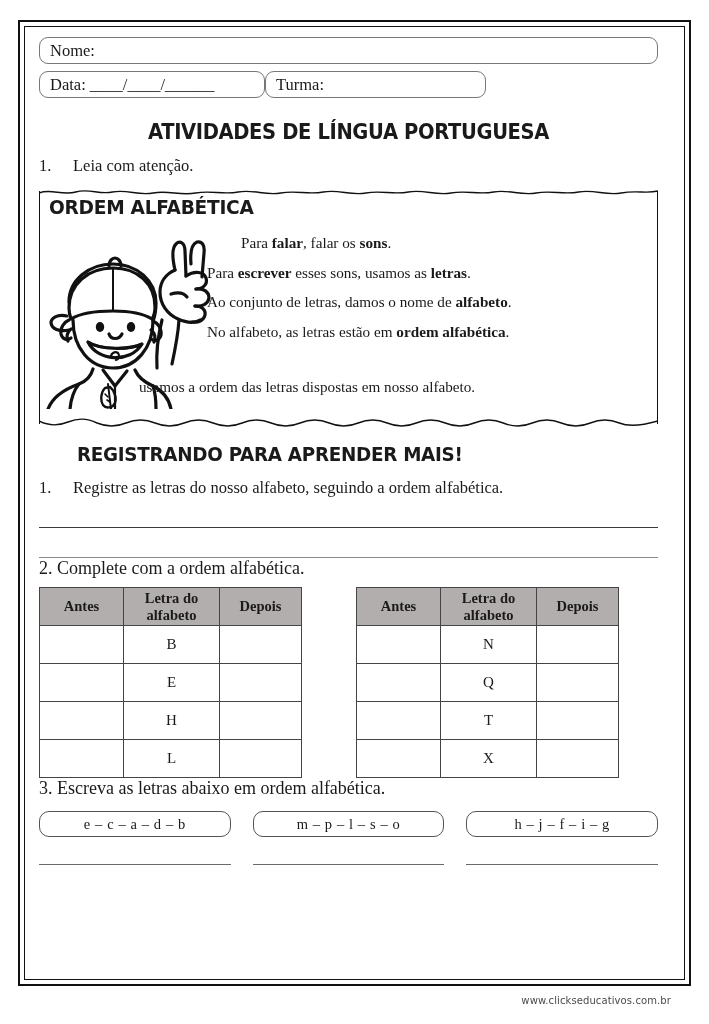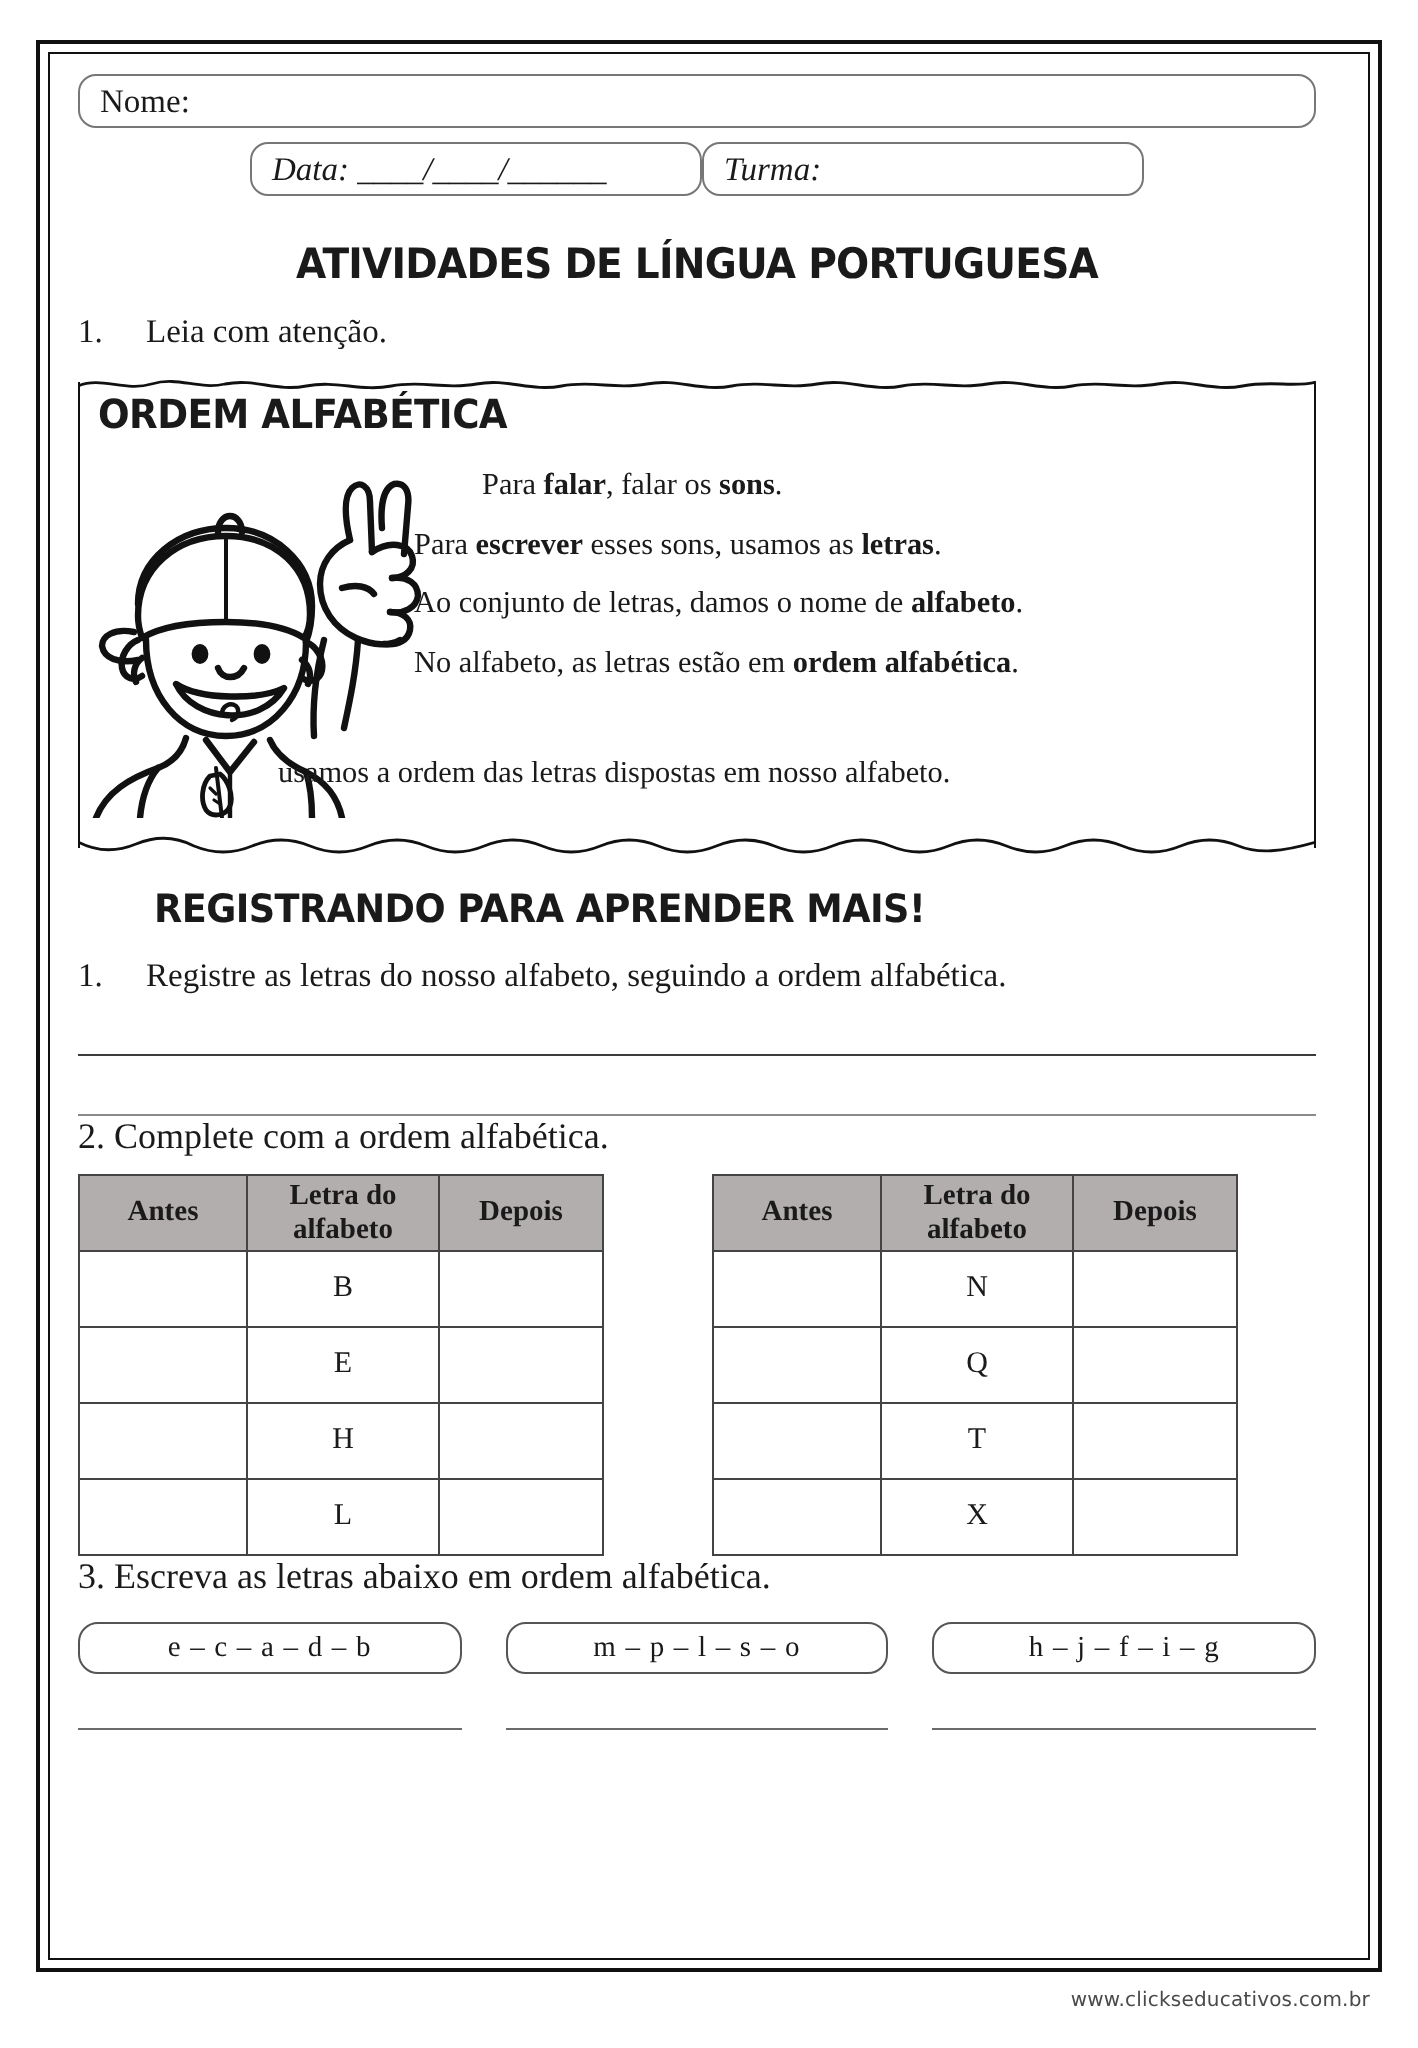--- a/index.html
+++ b/index.html
@@ -46,23 +46,22 @@
     line-height: 25px;
     padding: 0 10px;
     font-size: 16.5px;
     background: #fff;
     white-space: nowrap;
     overflow: hidden;
   }
   .field-nome { width: 100%; }
   .row-2 {
     display: flex;
-    justify-content: center;
+    justify-content: flex-start;
     margin-top: 7px;
-    font-style: italic;
   }
   .field-data { width: 226px; }
   .field-turma { width: 221px; }
   .fld-label { }
   .fld-dashes { letter-spacing: 0px; }
 
   
   .doc-title {
     text-align: center;
     font-family: "DejaVu Sans", sans-serif;
@@ -226,21 +225,21 @@
   }
   .blank-row .blank {
     flex: 1;
     border-bottom: 1.2px solid #6a6a6a;
     height: 0;
   }
 
   
   .footer {
     position: absolute;
-    right: 24px;
+    right: 38px;
     top: 995px;
     font-family: "DejaVu Sans", sans-serif;
     font-size: 10px;
     color: #4a4a4a;
     letter-spacing: 0.1px;
   }
   b { font-weight: 700; }
 </style>
 </head>
 <body>

